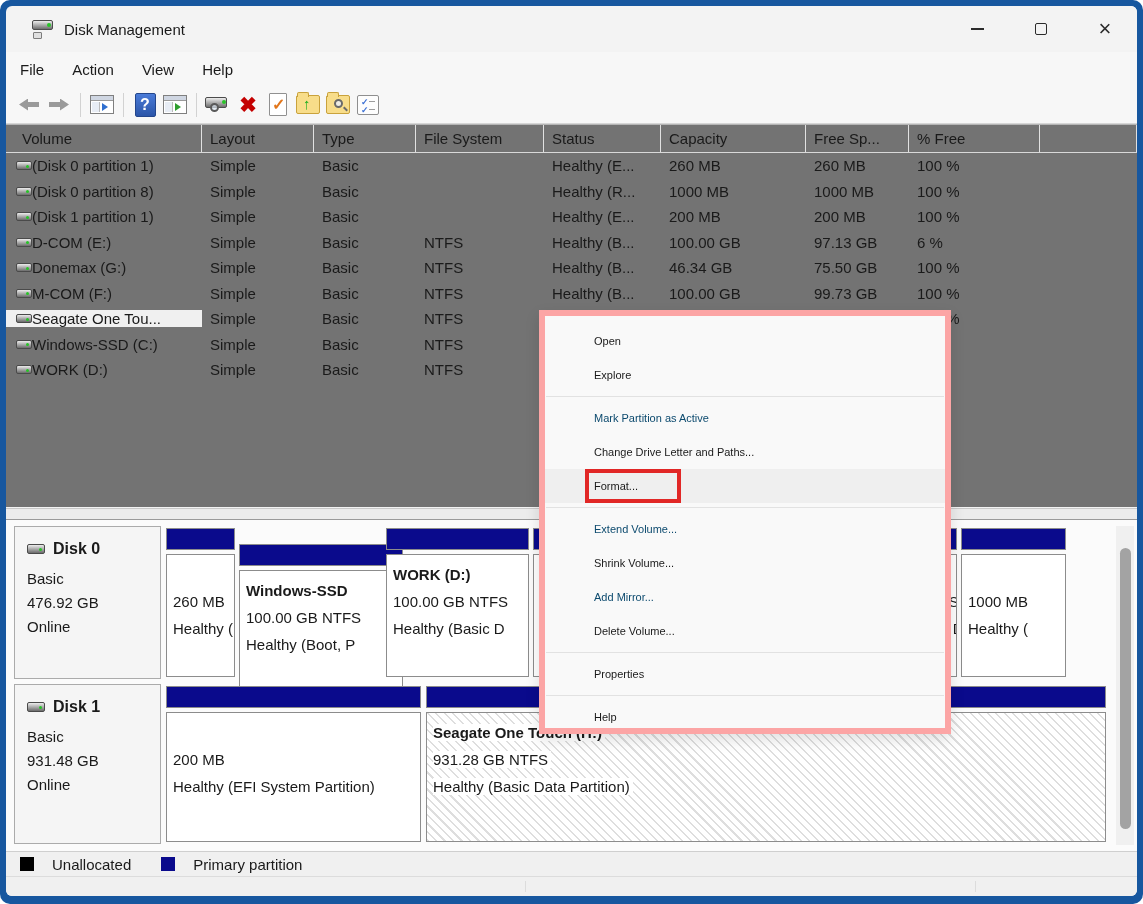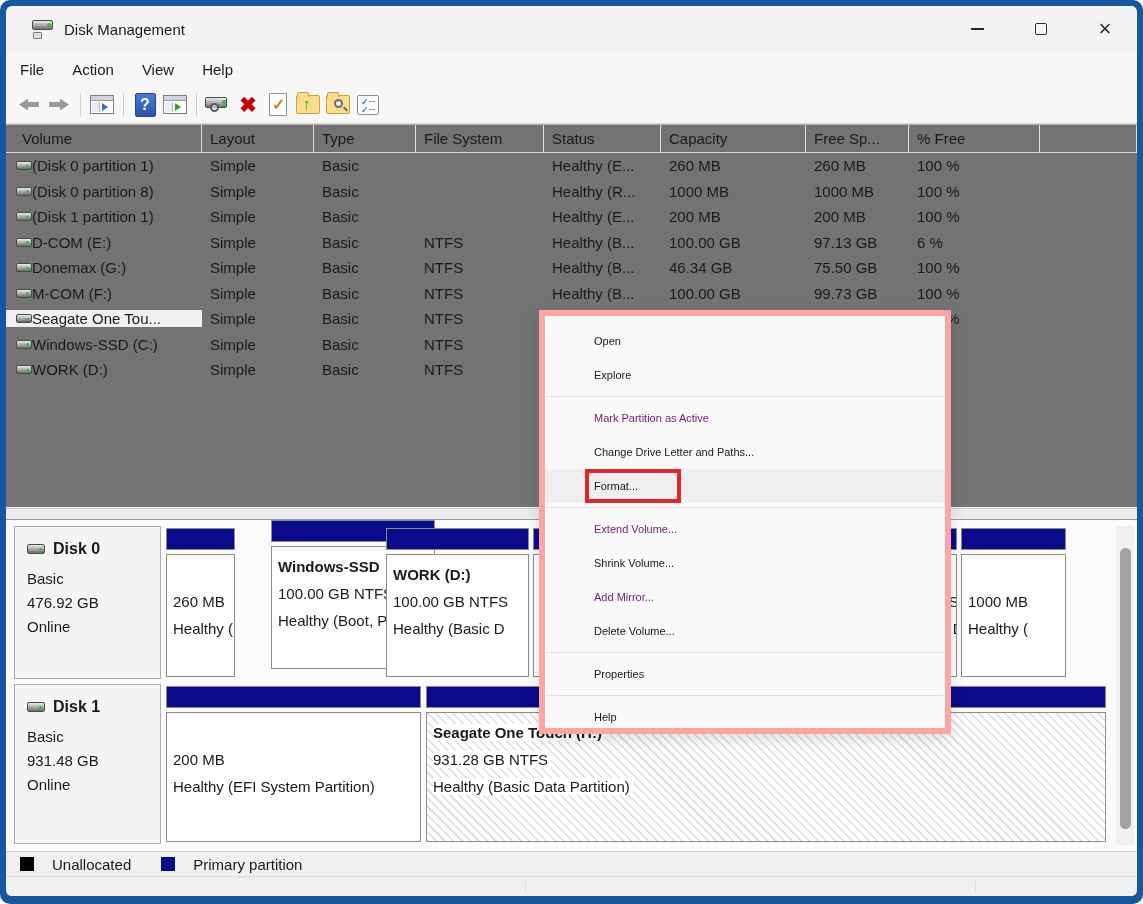--- a/index.html
+++ b/index.html
@@ -88,21 +88,21 @@
   .lgsq { width:14px; height:14px; display:inline-block; }
   #legend .lbl { margin-right:12px; }
 
   
   #statusbar { position:absolute; top:870px; left:0; right:0; bottom:0; background:#f0f0f0; border-top:1px solid #dcdcdc; }
   .sbdiv { position:absolute; top:4px; bottom:4px; width:1px; background:#dcdcdc; }
 
   
   #ctxmenu { position:absolute; left:539px; top:310px; width:412px; height:424px; background:#f9f9f9; border:6px solid #fca5a5; box-shadow:0 6px 14px rgba(0,0,0,.12); padding-top:8px; font-size:11px; z-index:50; }
   .mi { height:34px; display:flex; align-items:center; padding-left:49px; color:#1a1a1a; }
-  .mi.disabled { color:#701a75; }
+  .mi.disabled { color:#0c4a6e; }
   .mi.hl { background:#efefef; }
   .msep { height:9px; position:relative; }
   .msep::after { content:""; position:absolute; top:4px; left:1px; right:1px; height:1px; background:#e2e2e2; }
   #fmt-box { position:absolute; left:40px; top:153px; width:96px; height:34px; border:4px solid #e12726; z-index:60; }
 </style>
 </head>
 <body>
 
 <div id="stage">
 <div id="frame">
@@ -353,21 +353,21 @@
       <div>Online</div>
     </div>
     <div class="part" style="left:160px; top:8px; width:69px;  height:149px;">
       <div class="pstrip"></div>
       <div class="pbody">
             <div class="pt"></div>
             <div>260 MB</div>
             <div>Healthy (</div>
           </div>
     </div>
-    <div class="part" style="left:233px; top:0; width:164px; height:149px;margin-left:32px;">
+    <div class="part" style="left:233px; top:24px; width:164px; height:149px;">
       <div class="pstrip"></div>
       <div class="pbody">
             <div class="pt">Windows-SSD</div>
             <div>100.00 GB NTFS</div>
             <div>Healthy (Boot, P</div>
           </div>
     </div>
     <div class="part" style="left:380px; top:8px; width:143px; height:149px;">
       <div class="pstrip"></div>
       <div class="pbody">

